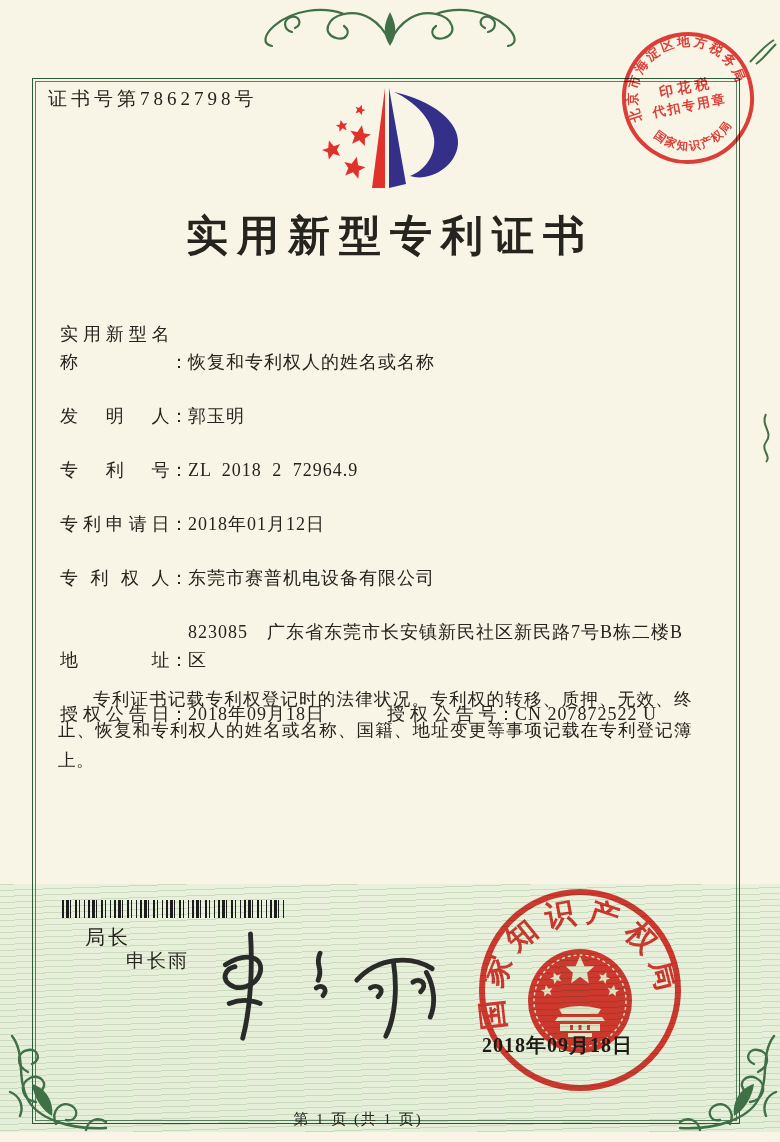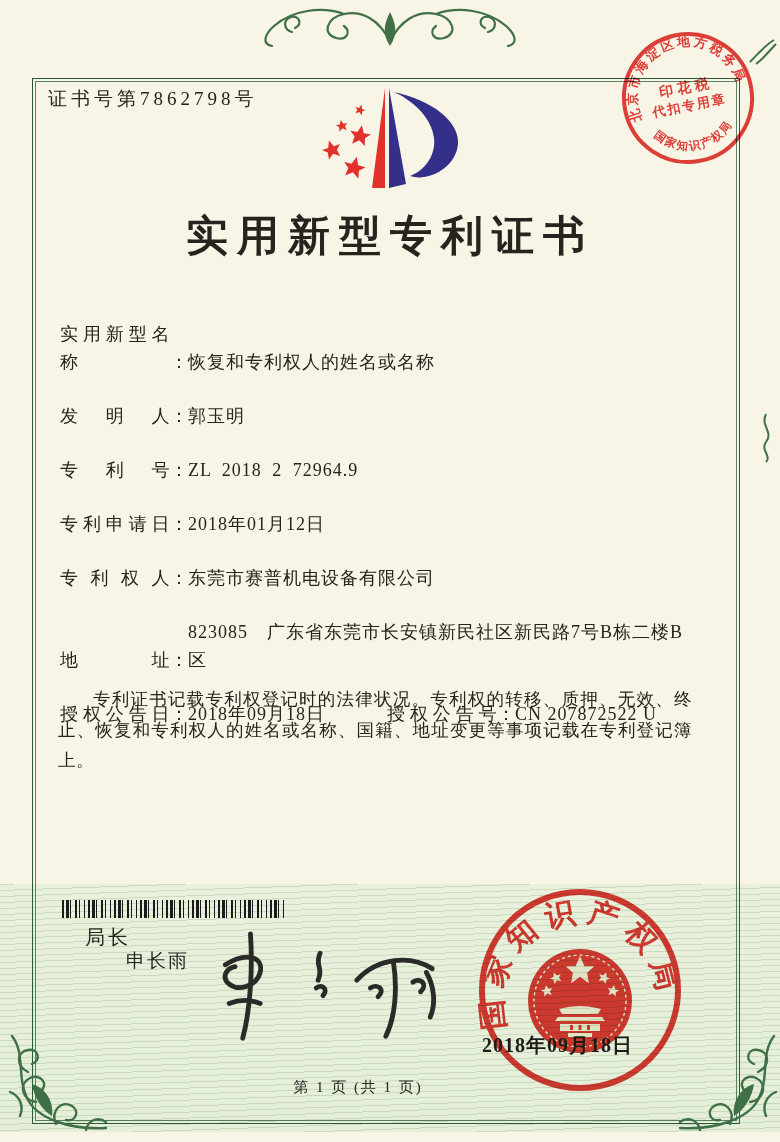--- a/index.html
+++ b/index.html
@@ -71,21 +71,21 @@
     font-family:"Liberation Sans","DejaVu Sans",sans-serif;}
   .director-name{position:absolute;left:85px;top:948px;font-size:19px;letter-spacing:2px;z-index:5;
     font-family:"Liberation Sans","DejaVu Sans",sans-serif;margin-left:41px;}
   .signature{position:absolute;left:196px;top:928px;z-index:6;}
   .seal{position:absolute;left:475px;top:885px;z-index:6;mix-blend-mode:multiply;opacity:.95;}
   .seal-date{
     position:absolute;left:482px;top:1032px;width:200px;z-index:7;
     font-size:20px;font-weight:bold;letter-spacing:1px;color:#1d1b16;
   }
   .page-footer{
-    position:absolute;left:0;top:1078px;width:716px;text-align:center;z-index:5;
+    position:absolute;left:0;top:1110px;width:716px;text-align:center;z-index:5;
     font-size:15px;letter-spacing:2px;
   }
   .stamp{position:absolute;left:618px;top:28px;z-index:7;transform:rotate(-11deg);mix-blend-mode:multiply;opacity:.92;}
 </style>
 </head>
 <body>
 
 <div class="green-panel"></div>
 
 <div class="frame"></div>

